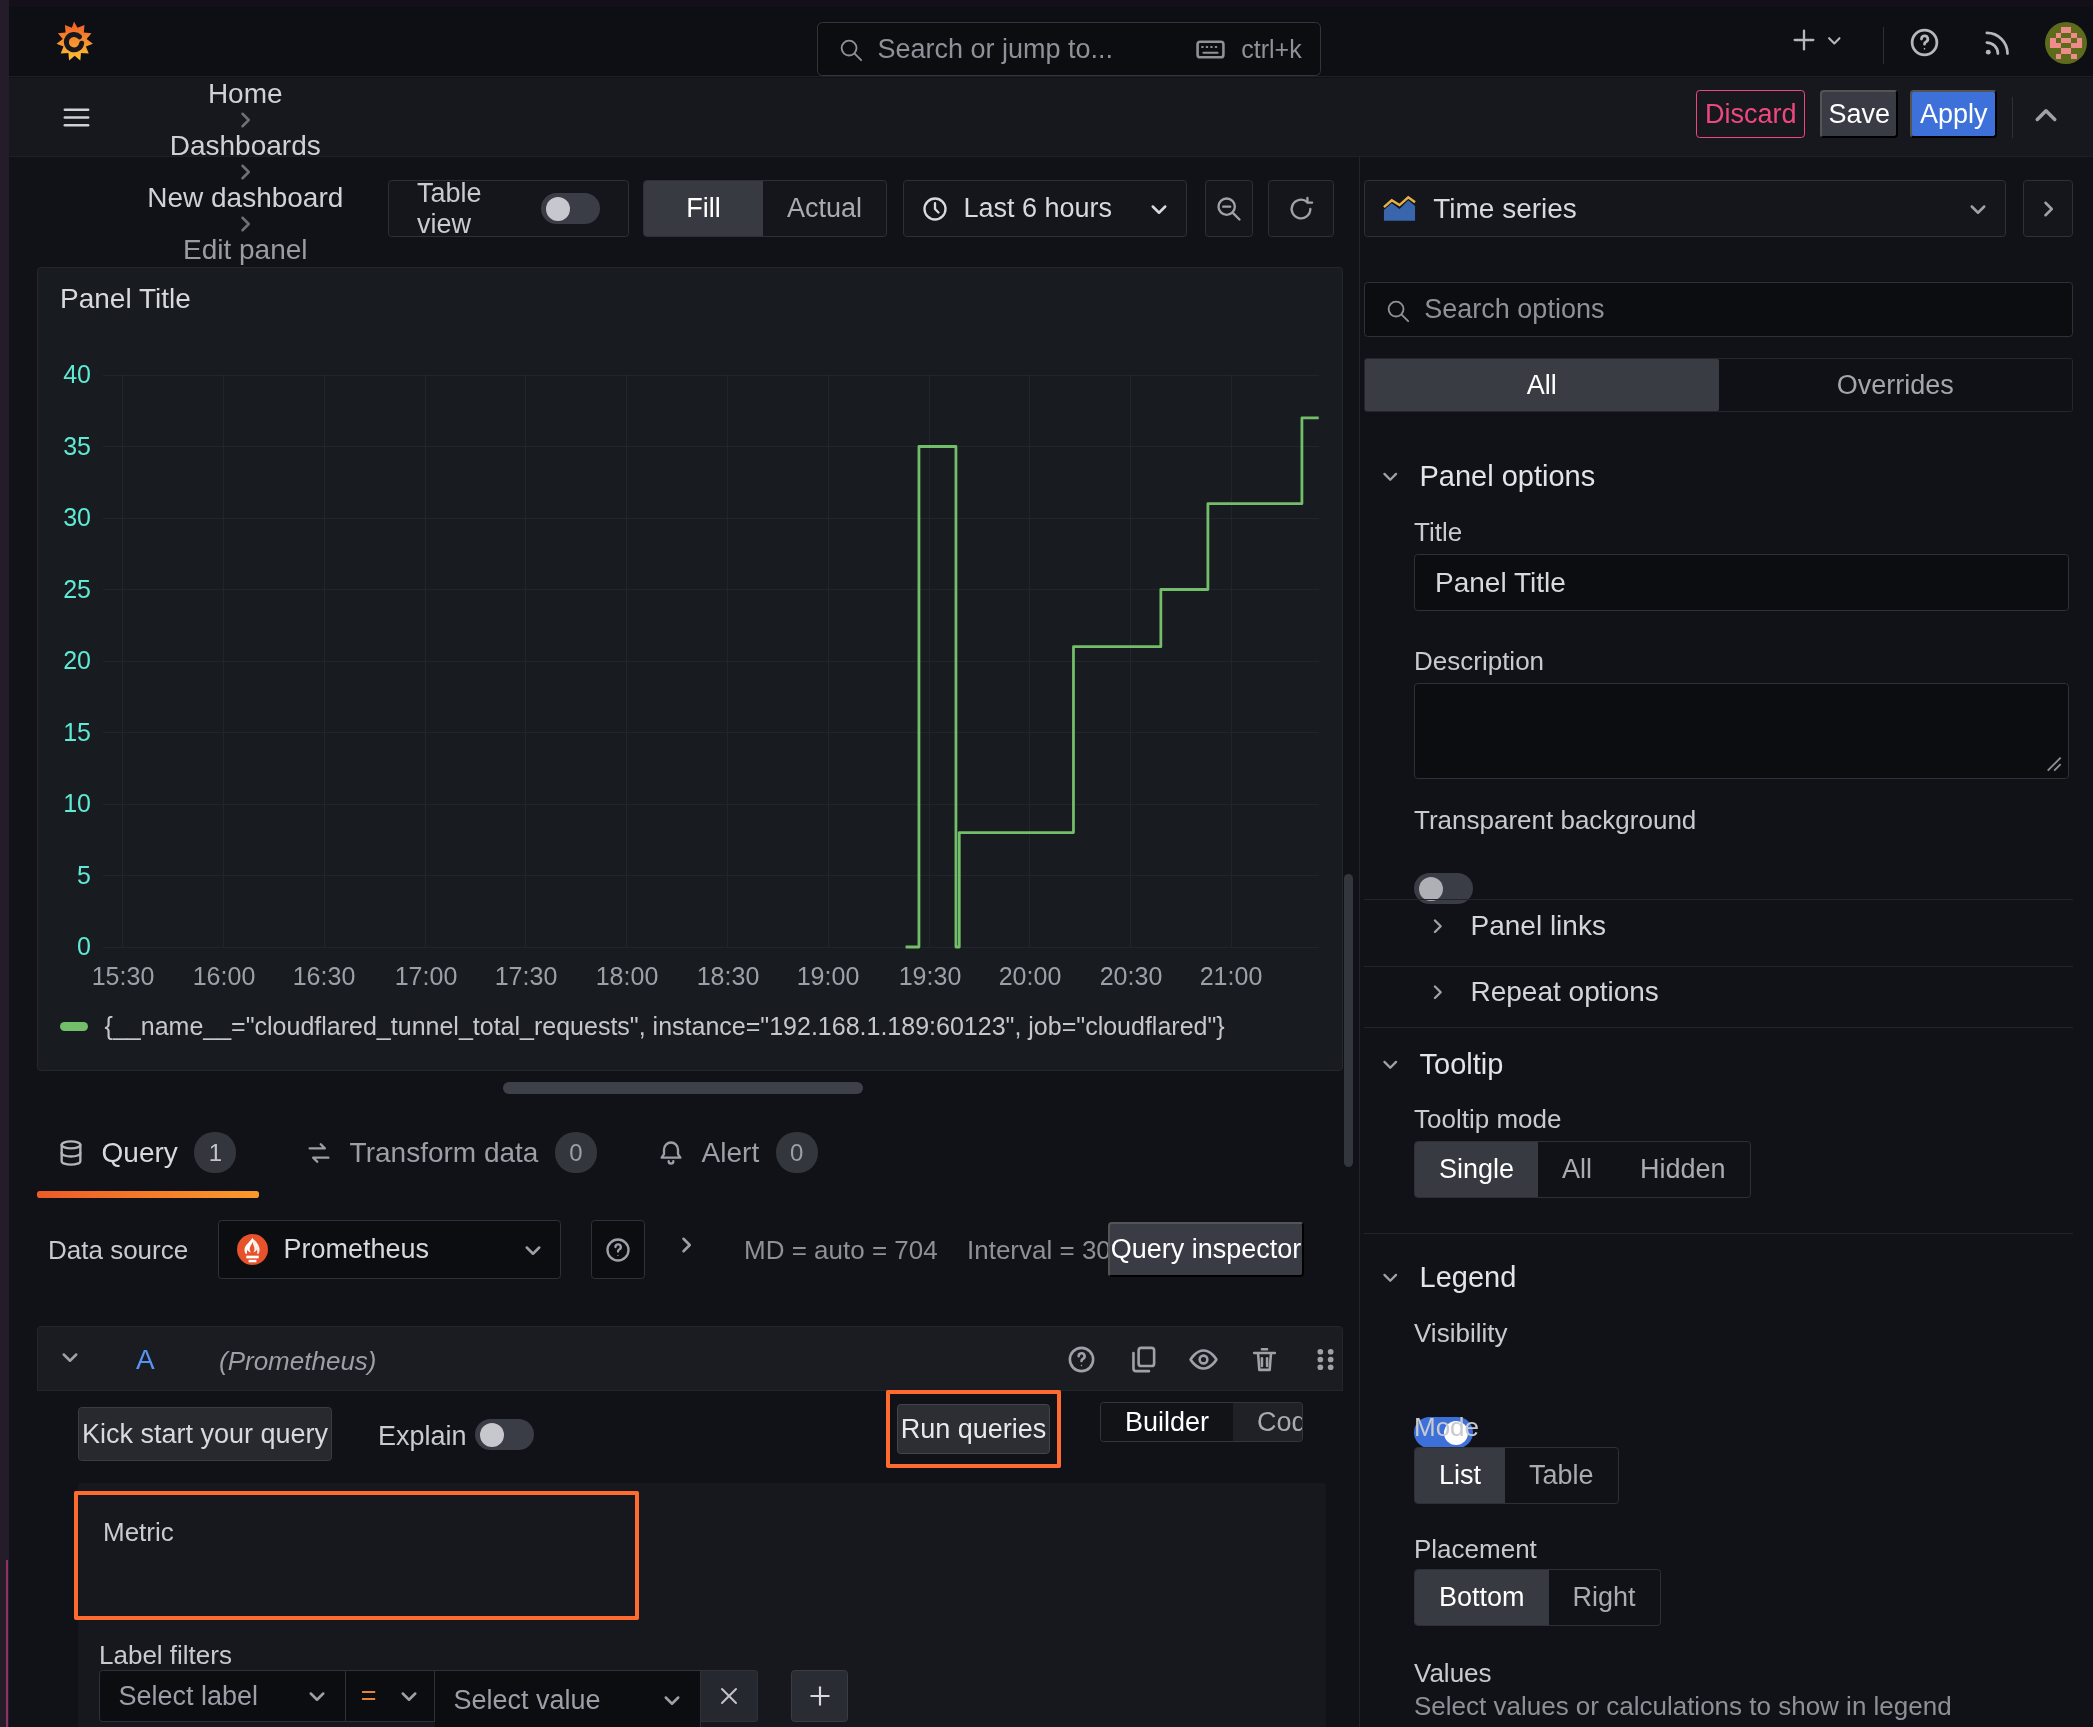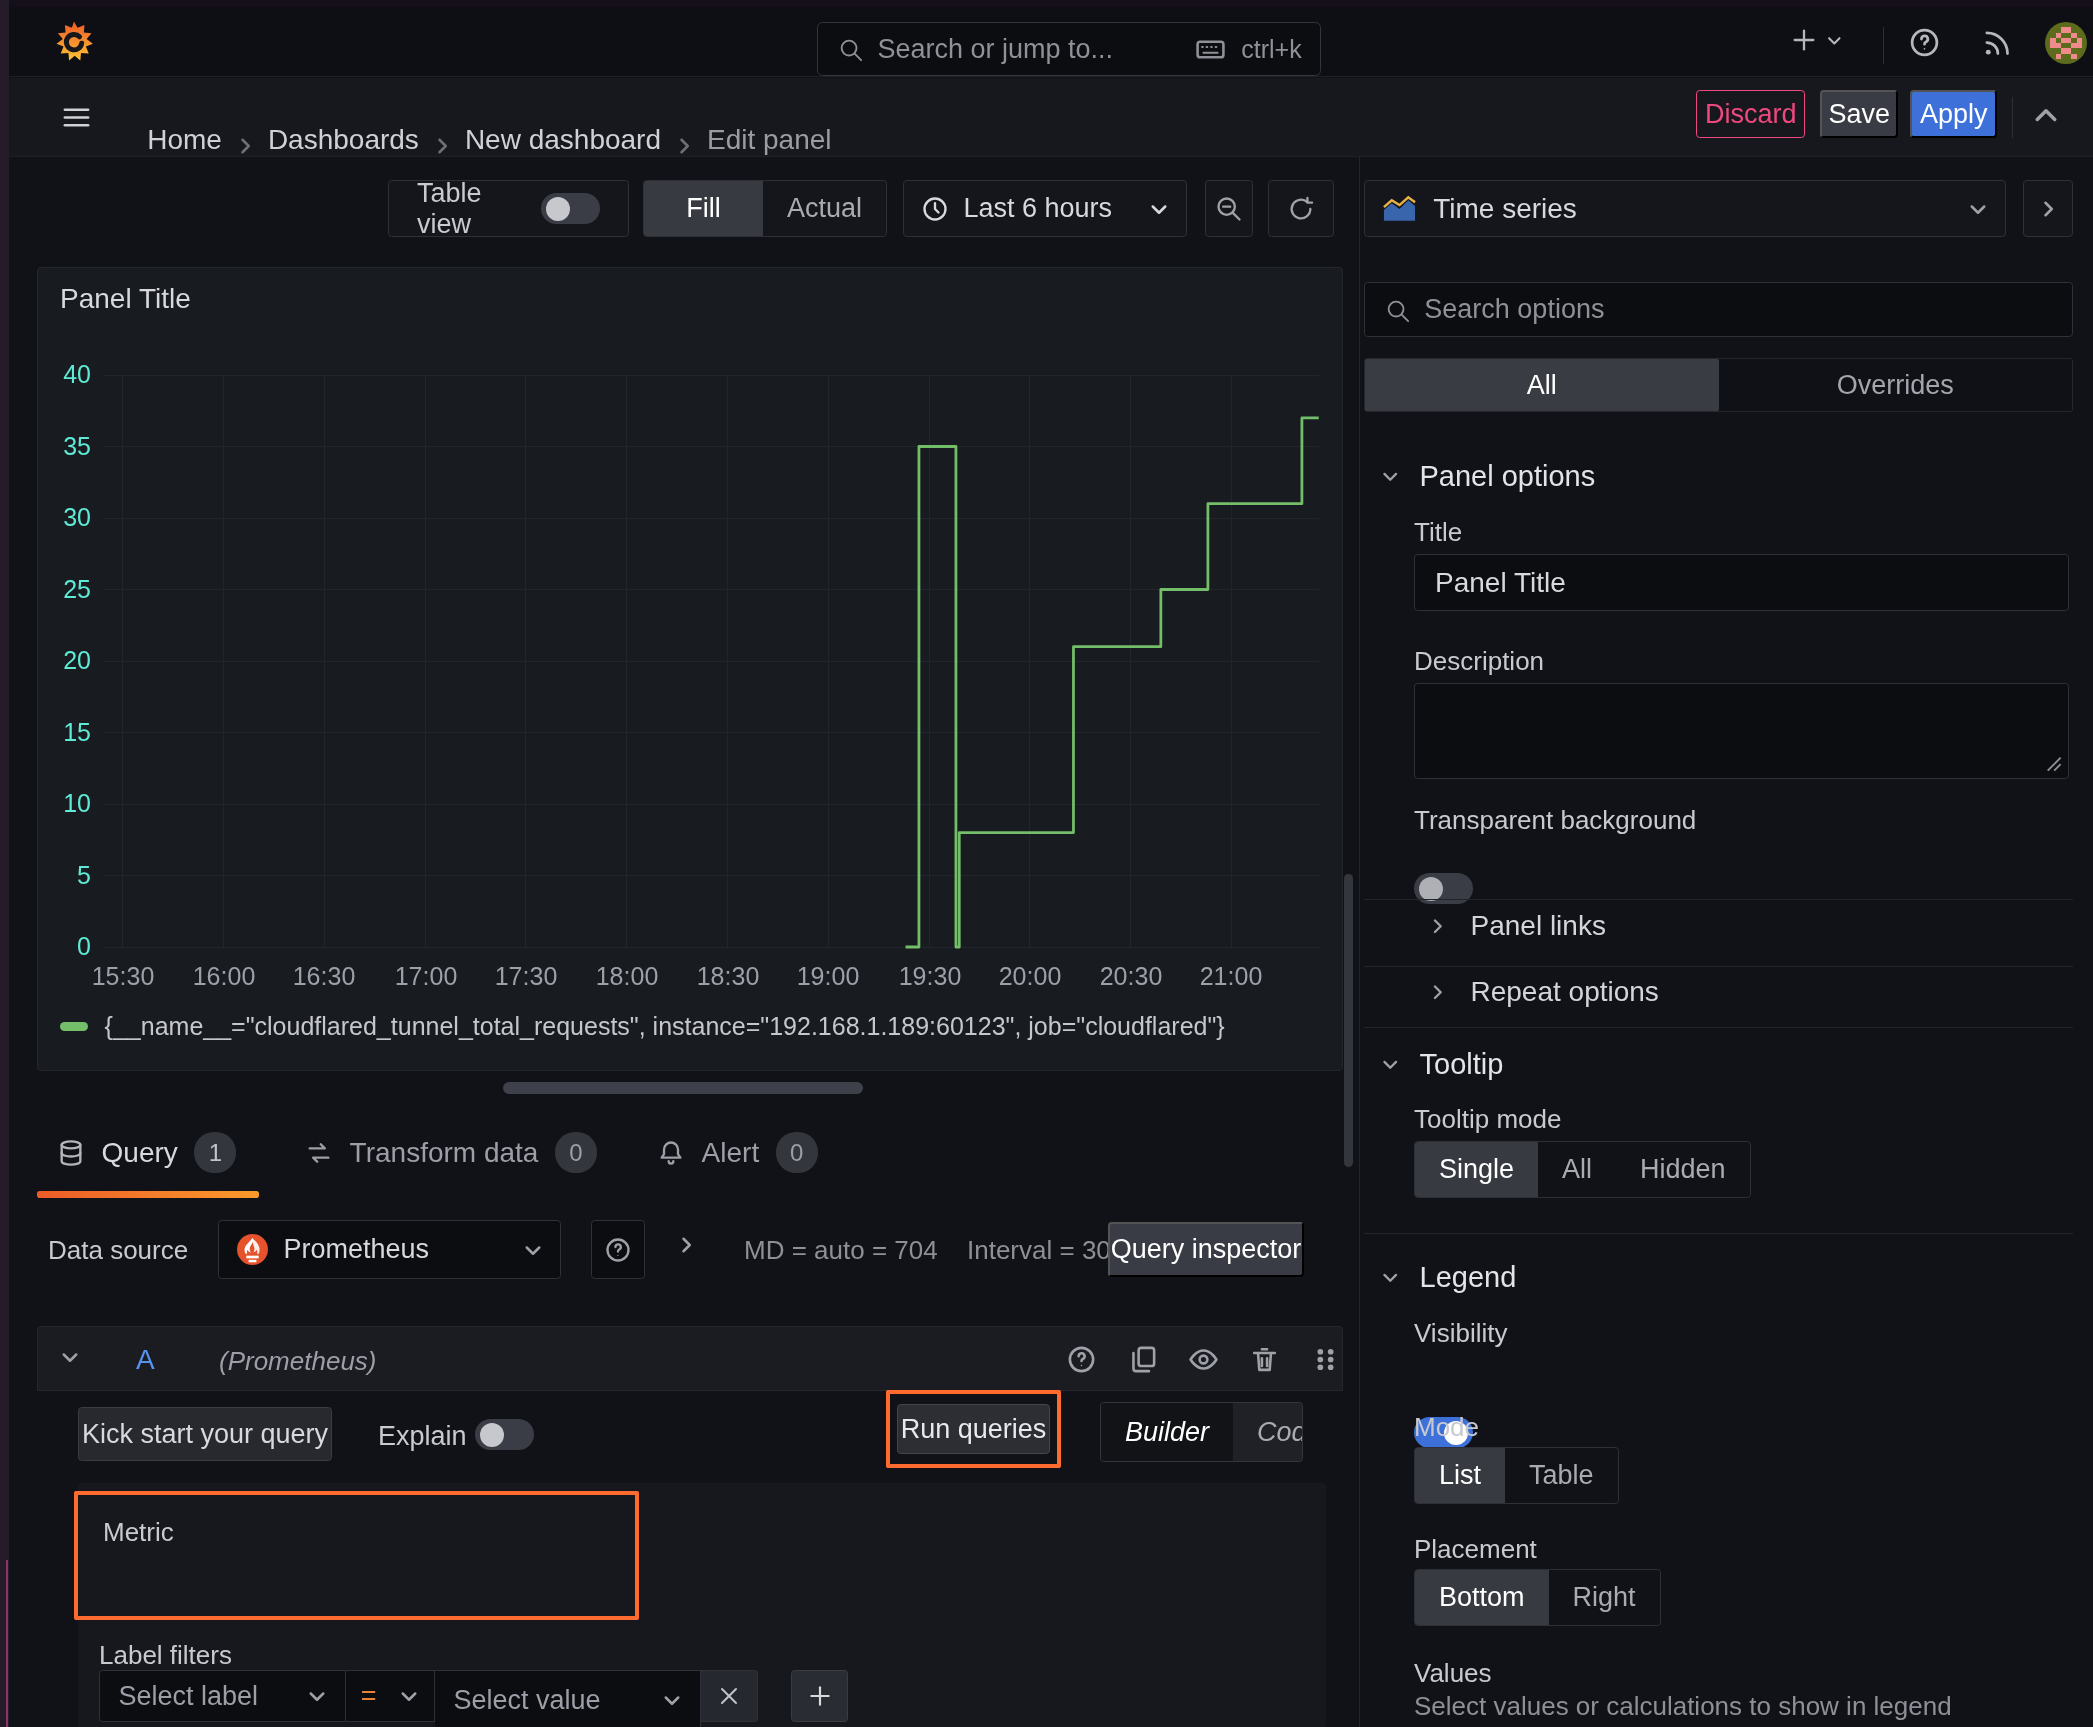--- a/index.html
+++ b/index.html
@@ -1,18 +1,18 @@
 <!DOCTYPE html>
 <html style="font-size:14.8px"><head>
 <meta charset="utf-8">
 <style>
   *{margin:0;padding:0;box-sizing:border-box;}
   html,body{width:2093px;height:1728px;background:#111217;font-family:"Liberation Sans",sans-serif;overflow:hidden;position:relative;color:#d8d9dd;}
   .abs{position:absolute;}
-  .row{display:flex;align-items:flex-end;}
+  .row{display:flex;align-items:center;flex-direction:column;}
   .ic{width:28px;height:28px;stroke:currentColor;fill:none;stroke-width:2;stroke-linecap:round;stroke-linejoin:round;flex:none;}
   .chev{width:20px;height:20px;stroke:currentColor;fill:none;stroke-width:2;stroke-linecap:round;stroke-linejoin:round;flex:none;}
   .r90{transform:rotate(-90deg);} .r180{transform:rotate(180deg);}
   
   .edge-top{left:0;top:0;width:2093px;height:7.4px;background:#140f18;}
   .edge-left{left:0;top:0;width:9.2px;height:1728px;background:#241c29;}
   .edge-accent{left:5.5px;top:1560px;width:2.8px;height:168px;background:#8e3366;}
   
   .topnav{left:9.2px;top:7.4px;width:2084px;height:70px;background:#0e0f14;border-bottom:0.9px solid #1f2026;}
   .searchbar{left:808px;top:14.8px;width:504px;height:54px;background:#0c0d11;border:0.9px solid #34353c;border-radius:5.5px;display:flex;align-items:center;padding:0 18.5px;gap:14.8px;color:#8f9098;font-size:27px;}
@@ -375,21 +375,21 @@
     </div>
 </div>
 
 <button class="abs btn" style="left:78px;top:1407px;width:254px;height:54px;background:#27292f;border:0.9px solid #3a3c42;color:#d8d9dd;">Kick start your query</button>
 <span class="abs lbl" style="left:378px;top:1421px;font-size:27px;">Explain</span>
 <div class="abs switch" style="left:475px;top:1419px;">
     <div class="knob"></div>
   </div>
 <div class="abs hl" style="left:886px;top:1390px;width:175px;height:78px;"></div>
 <button class="abs btn" style="left:897px;top:1404px;width:153px;height:50px;background:#2c2e34;border:0.9px solid #43454c;color:#e8e9ec;">Run queries</button>
-<div class="abs seg inv" style="left:1100px;top:1402px;width:203px;height:60px;font-style:italic;">
+<div class="abs seg inv" style="left:1100px;top:1402px;width:203px;height:40px;">
   <div class="opt sel" style="flex:1.15">Builder</div>
   <div class="opt" style="flex:1">Code</div>
 </div>
 
 <div class="abs" style="left:78px;top:1483px;width:1248px;height:245px;background:#17181d;border-radius:3.7px;">
   <div class="abs lbl" style="left:25px;top:34px;">Metric</div>
   <div class="abs lbl" style="left:21px;top:157px;">Label filters</div>
   <div class="abs" style="left:21px;top:187px;height:52px;display:flex;">
     <div class="input-like" style="width:247px;height:52px;padding:0 18.5px;border-radius:3.7px 0 0 3.7px;">
       <span style="flex:1;font-size:27px;color:#9d9ea7;">Select label</span>

